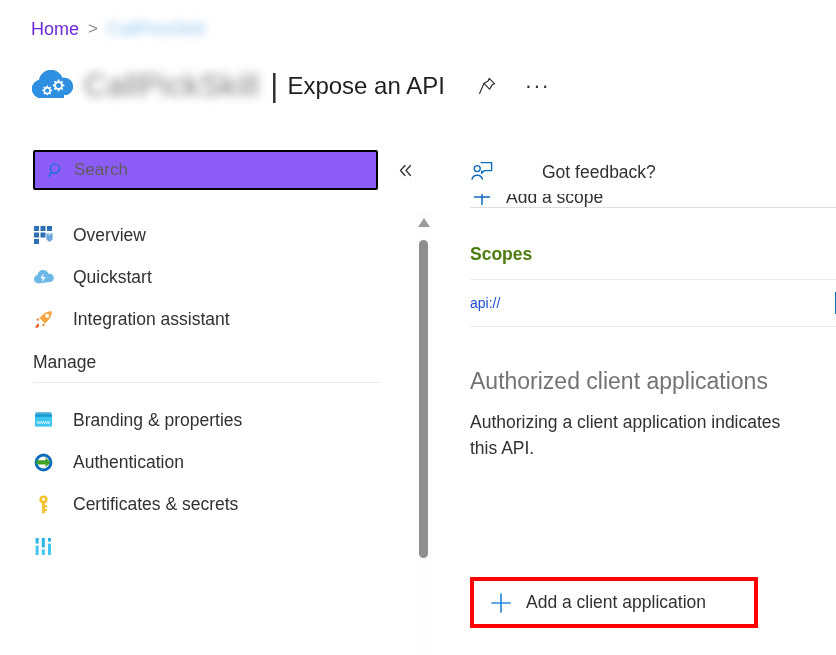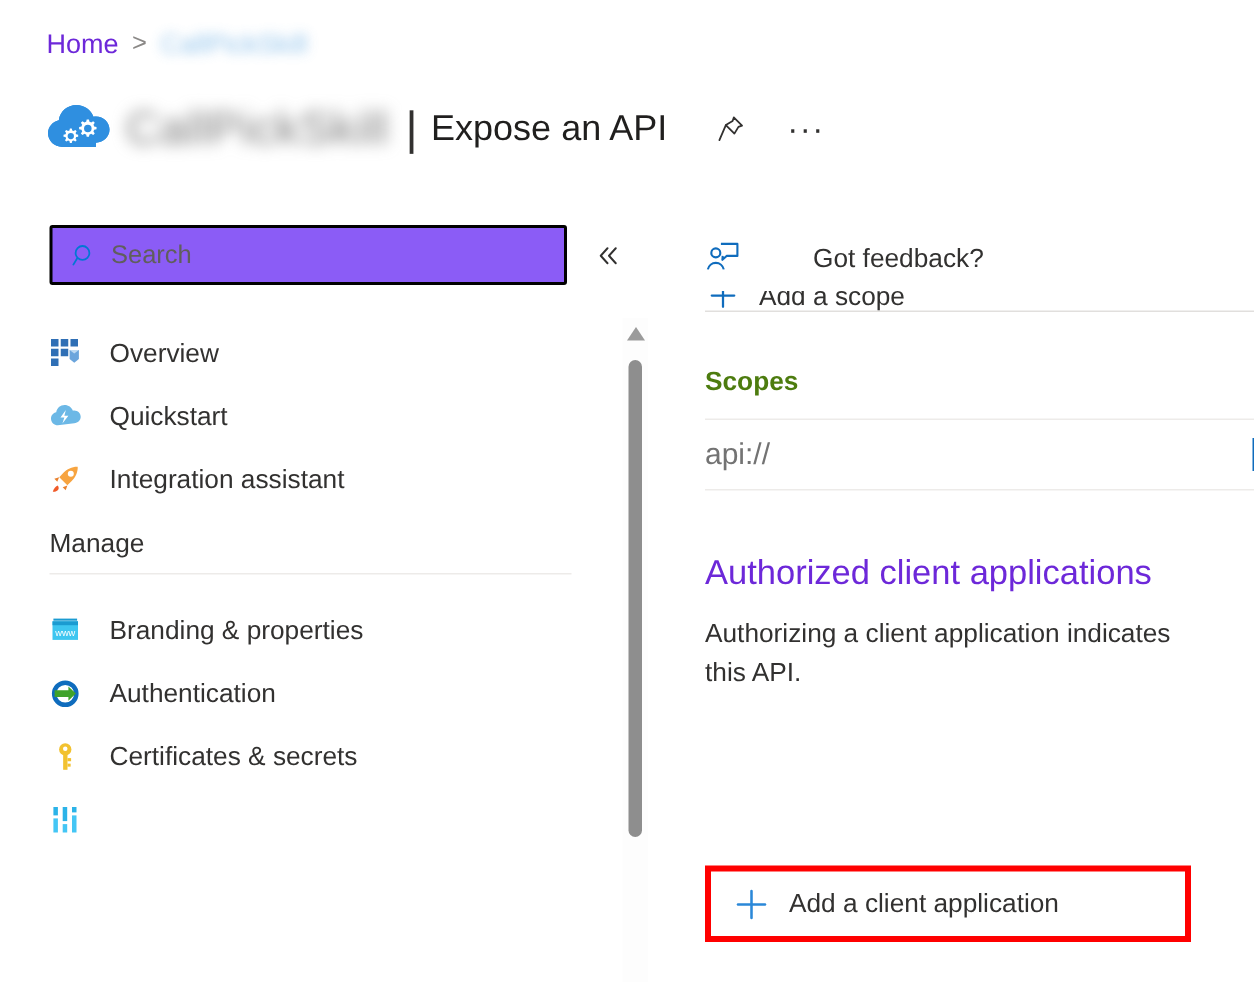--- a/index.html
+++ b/index.html
@@ -297,55 +297,55 @@
     height: 1px;
     background: #edebe9;
   }
   .table-row {
     height: 46px;
     display: flex;
     align-items: center;
     position: relative;
   }
   .table-link {
-    font-size: 20px;
-    color: #737373;
+    font-size: 14px;
+    color: #1d4ed8;
     cursor: pointer;
     white-space: nowrap;
   }
   .row-edge-bar {
     position: absolute;
     right: -6px;
     top: 12px;
     width: 7px;
     height: 22px;
     background: #0f6cbd;
   }
 
   .sect-title {
     margin-top: 41px;
     font-size: 23px;
-    color: #6d28d9;
+    color: #737373;
     font-weight: 400;
     white-space: nowrap;
   }
   .sect-body {
     margin-top: 14px;
     font-size: 17.5px;
     line-height: 26px;
     color: #323130;
     width: 400px;
     white-space: pre-wrap;
   }
 
   .highlight-box {
     position: absolute;
     left: 0px;
     top: 427px;
-    width: 324px;
+    width: 288px;
     height: 51px;
     border: 4px solid #ff0000;
     box-sizing: border-box;
     background: #ffffff;
     text-align: right;
   }
   .highlight-inner {
     display: flex;
     align-items: center;
     height: 100%;

